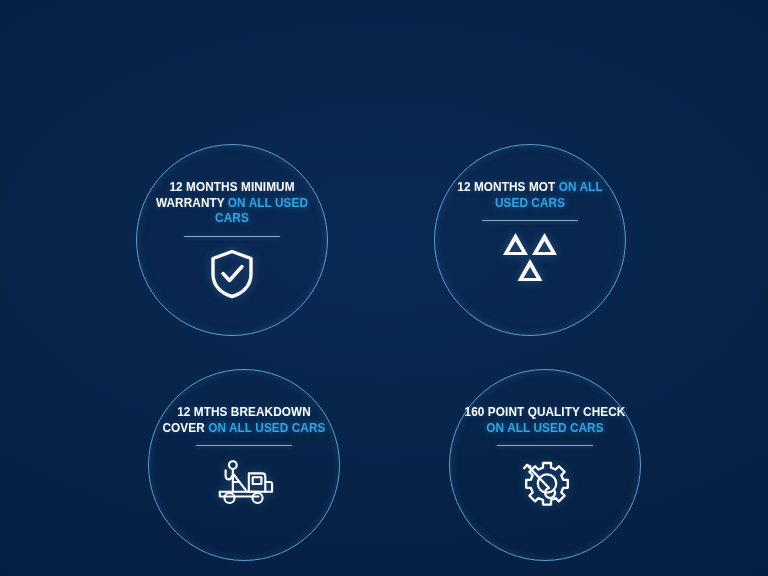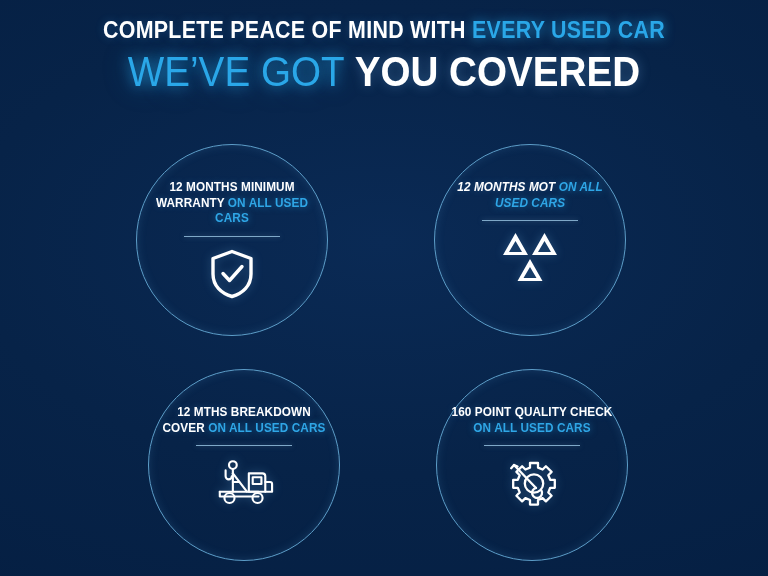--- a/index.html
+++ b/index.html
@@ -43,23 +43,23 @@
   }
   .line2 .white {
     color:#ffffff; font-weight:700;
     text-shadow:0 0 12px rgba(120,185,240,0.35);
   }
 
   
   .grid { position:absolute; left:0; top:138px; width:696px; height:430px; }
   .cell { position:absolute; width:192px; height:192px; }
   .cell.c0 { left:136px; top:6px; }
-  .cell.c1 { left:434px; top:6px;font-style:italic; }
+  .cell.c1 { left:434px; top:6px; }
   .cell.c2 { left:148px; top:231px; }
-  .cell.c3 { left:436px; top:231px; }
+  .cell.c3 { left:449px; top:231px; }
 
   .ring {
     position:absolute; inset:0;
     border-radius:50%;
     border:1px solid #5d9ec9;
     box-shadow:0 0 10px rgba(90,160,215,0.18) inset;
   }
   .inner {
     position:absolute; left:0; right:0; top:36px;
     display:flex; flex-direction:column; align-items:center;
@@ -88,24 +88,20 @@
     width:60px; height:56px;
     display:flex; align-items:center; justify-content:center;
   }
   .iconwrap svg { display:block; filter:drop-shadow(0 0 5px rgba(110,180,235,0.35)); }
 </style>
 </head>
 <body>
 
 <div id="stage">
 
-  <div class="headline">
-    <div class="line1"><span>COMPLETE PEACE OF MIND WITH </span><span class="accent">EVERY USED CAR</span></div>
-    <div class="line2"><span class="blue">WE’VE GOT </span><span class="white">YOU COVERED</span></div>
-  </div>
 
   <div class="grid">
 
     <div class="cell c0">
       <div class="ring"></div>
       <div class="inner">
         <div class="ctext"><span>12 MONTHS MINIMUM WARRANTY </span><span class="b">ON ALL USED CARS</span></div>
         <div class="divider"></div>
         <div class="iconwrap">
           <svg width="46" height="50" viewBox="0 0 46 50" fill="none" stroke="#ffffff" stroke-width="3.4" stroke-linecap="round" stroke-linejoin="round">

